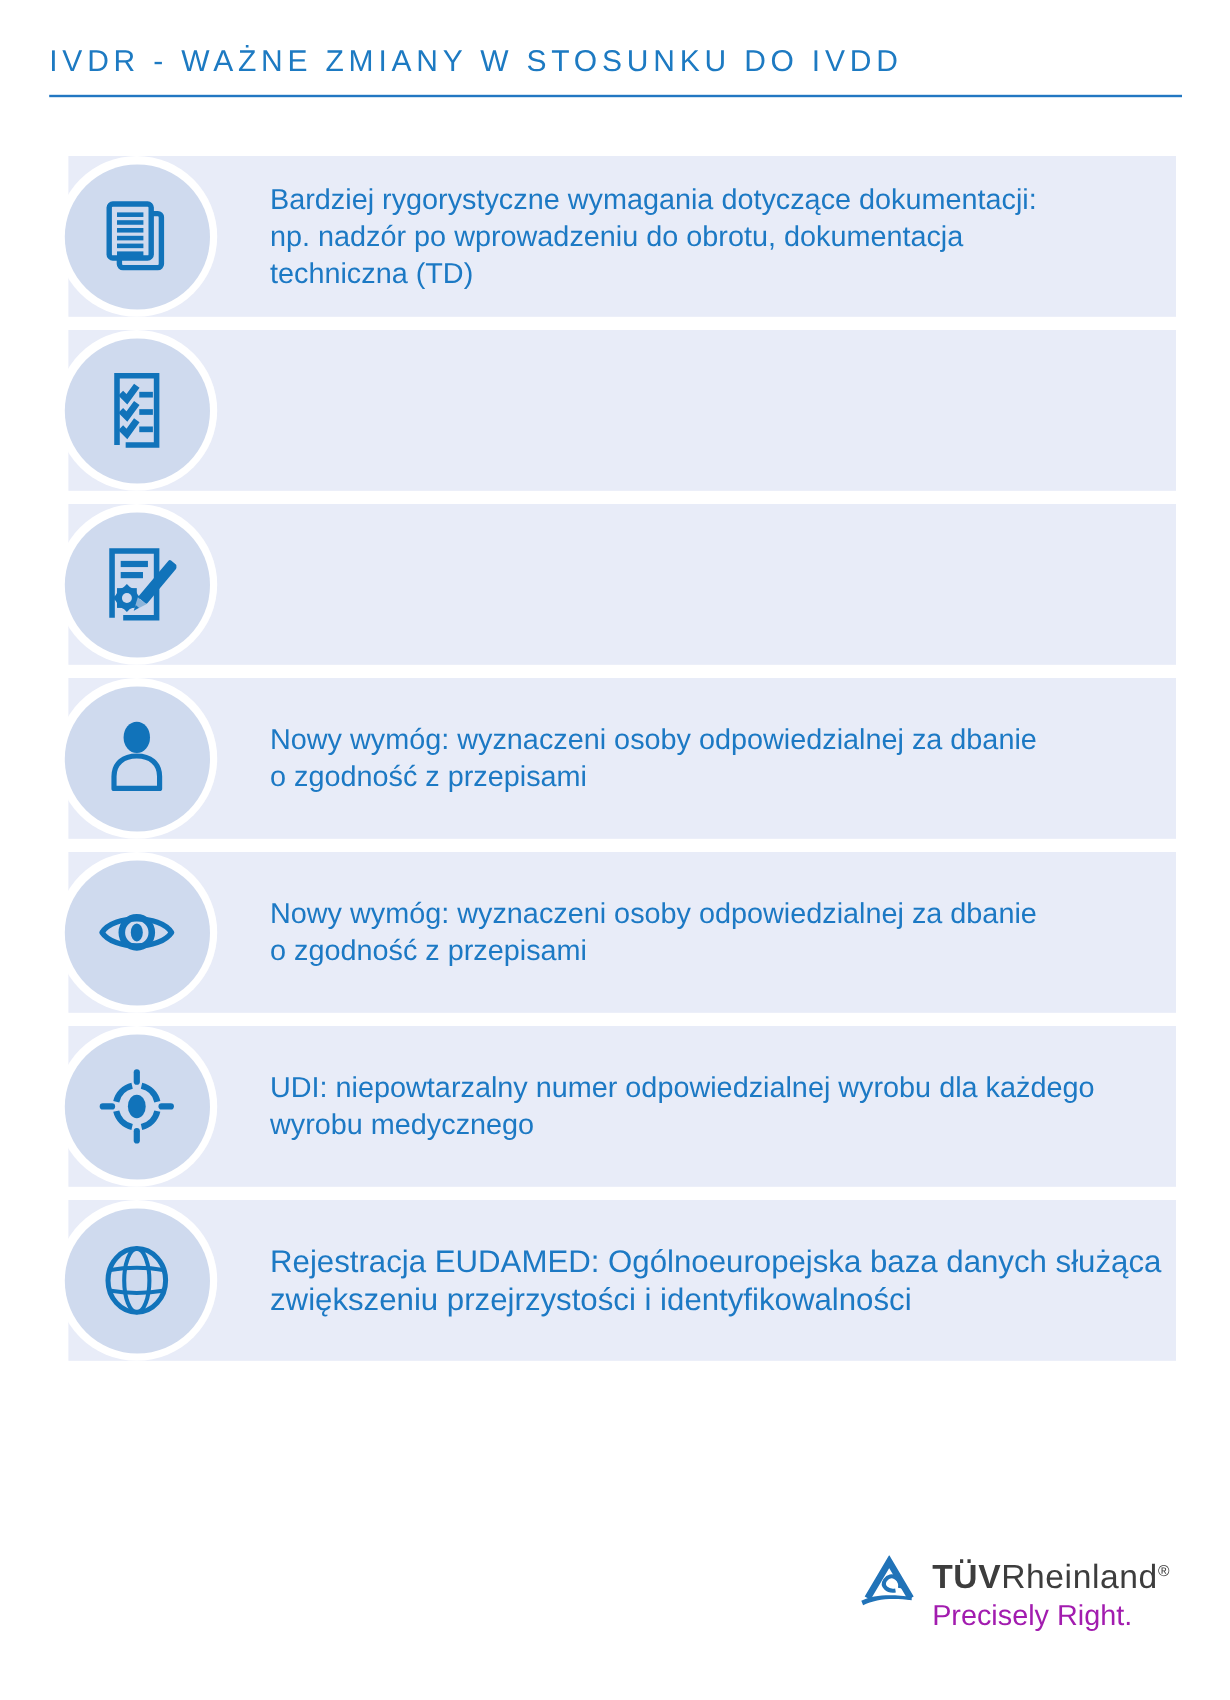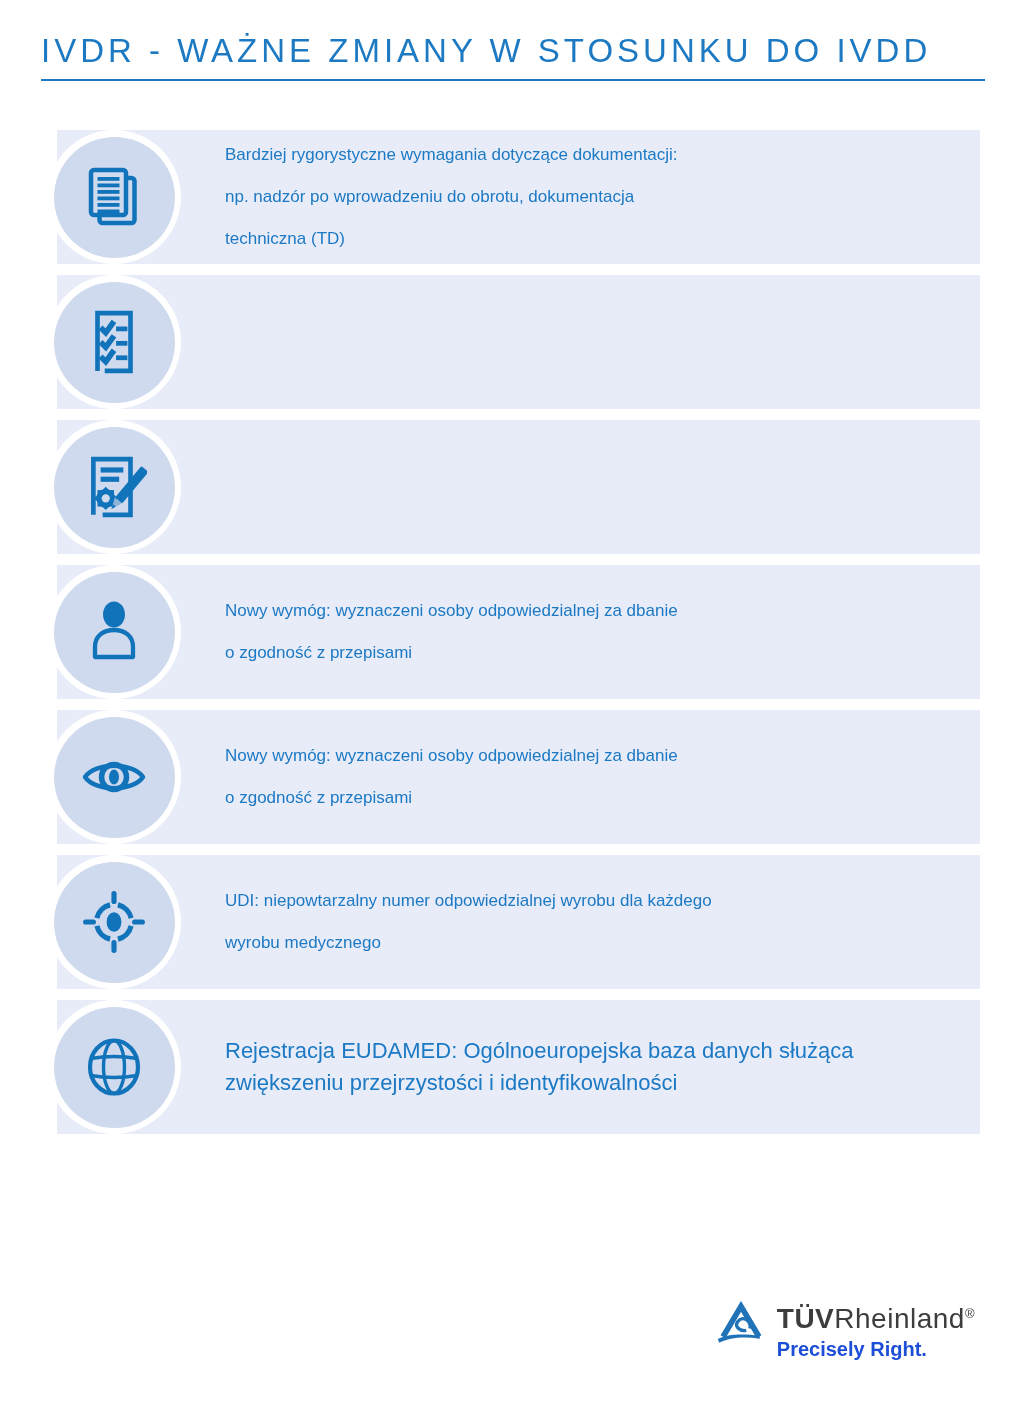--- a/index.html
+++ b/index.html
@@ -6,21 +6,21 @@
   .page{
     position:relative;
     width:1025px;height:1417px;
     background:#ffffff;
     font-family:"Liberation Sans", sans-serif;
     overflow:hidden;
   }
   
   .title{
     margin:36px 0 0 41px;
-    font-size:33px;
+    font-size:25px;
     line-height:30px;
     font-weight:400;
     letter-spacing:4px;
     color:#1d7ac2;
   }
   .rule{
     margin:13px 40px 0 41px;
     border-top:2px solid #2277c2;
     height:0;
   }
@@ -51,42 +51,42 @@
     width:121px;height:121px;
     border-radius:50%;
     background:#cfdaee;
     display:flex;align-items:center;justify-content:center;
   }
   .badge-inner svg{display:block;}
   .row-text{
     margin:0 10px 0 168px;
     height:100%;
     display:flex;align-items:center;
-    font-size:17px;
-    line-height:42px;
+    font-size:24px;
+    line-height:31px;
     color:#1c79c4;
     white-space:pre-line;
   }
-  .row.small .row-text{font-size:22px;line-height:32px;}
+  .row.small .row-text{font-size:26px;line-height:32px;}
   
   .footer{
     position:absolute;
     right:50px;bottom:56px;
     display:flex;gap:12px;align-items:flex-start;
   }
   .logo-tri{margin-top:3px;}
   .brand-line{
     font-size:28px;line-height:32px;color:#3d3d3d;
     letter-spacing:0.5px;
   }
   .brand-line .b{font-weight:bold;}
   .brand-line sup{font-size:13px;vertical-align:10px;}
   .tagline{
     margin-top:3px;
-    font-size:20px;font-weight:bold;color:#1d4ed8;
+    font-size:24px;font-weight:normal;color:#a21caf;
   }
 </style>
 </head>
 <body>
 
 <div class="page">
 
   <h1 class="title">IVDR - WAŻNE ZMIANY W STOSUNKU DO IVDD</h1>
   <div class="rule"></div>
 

